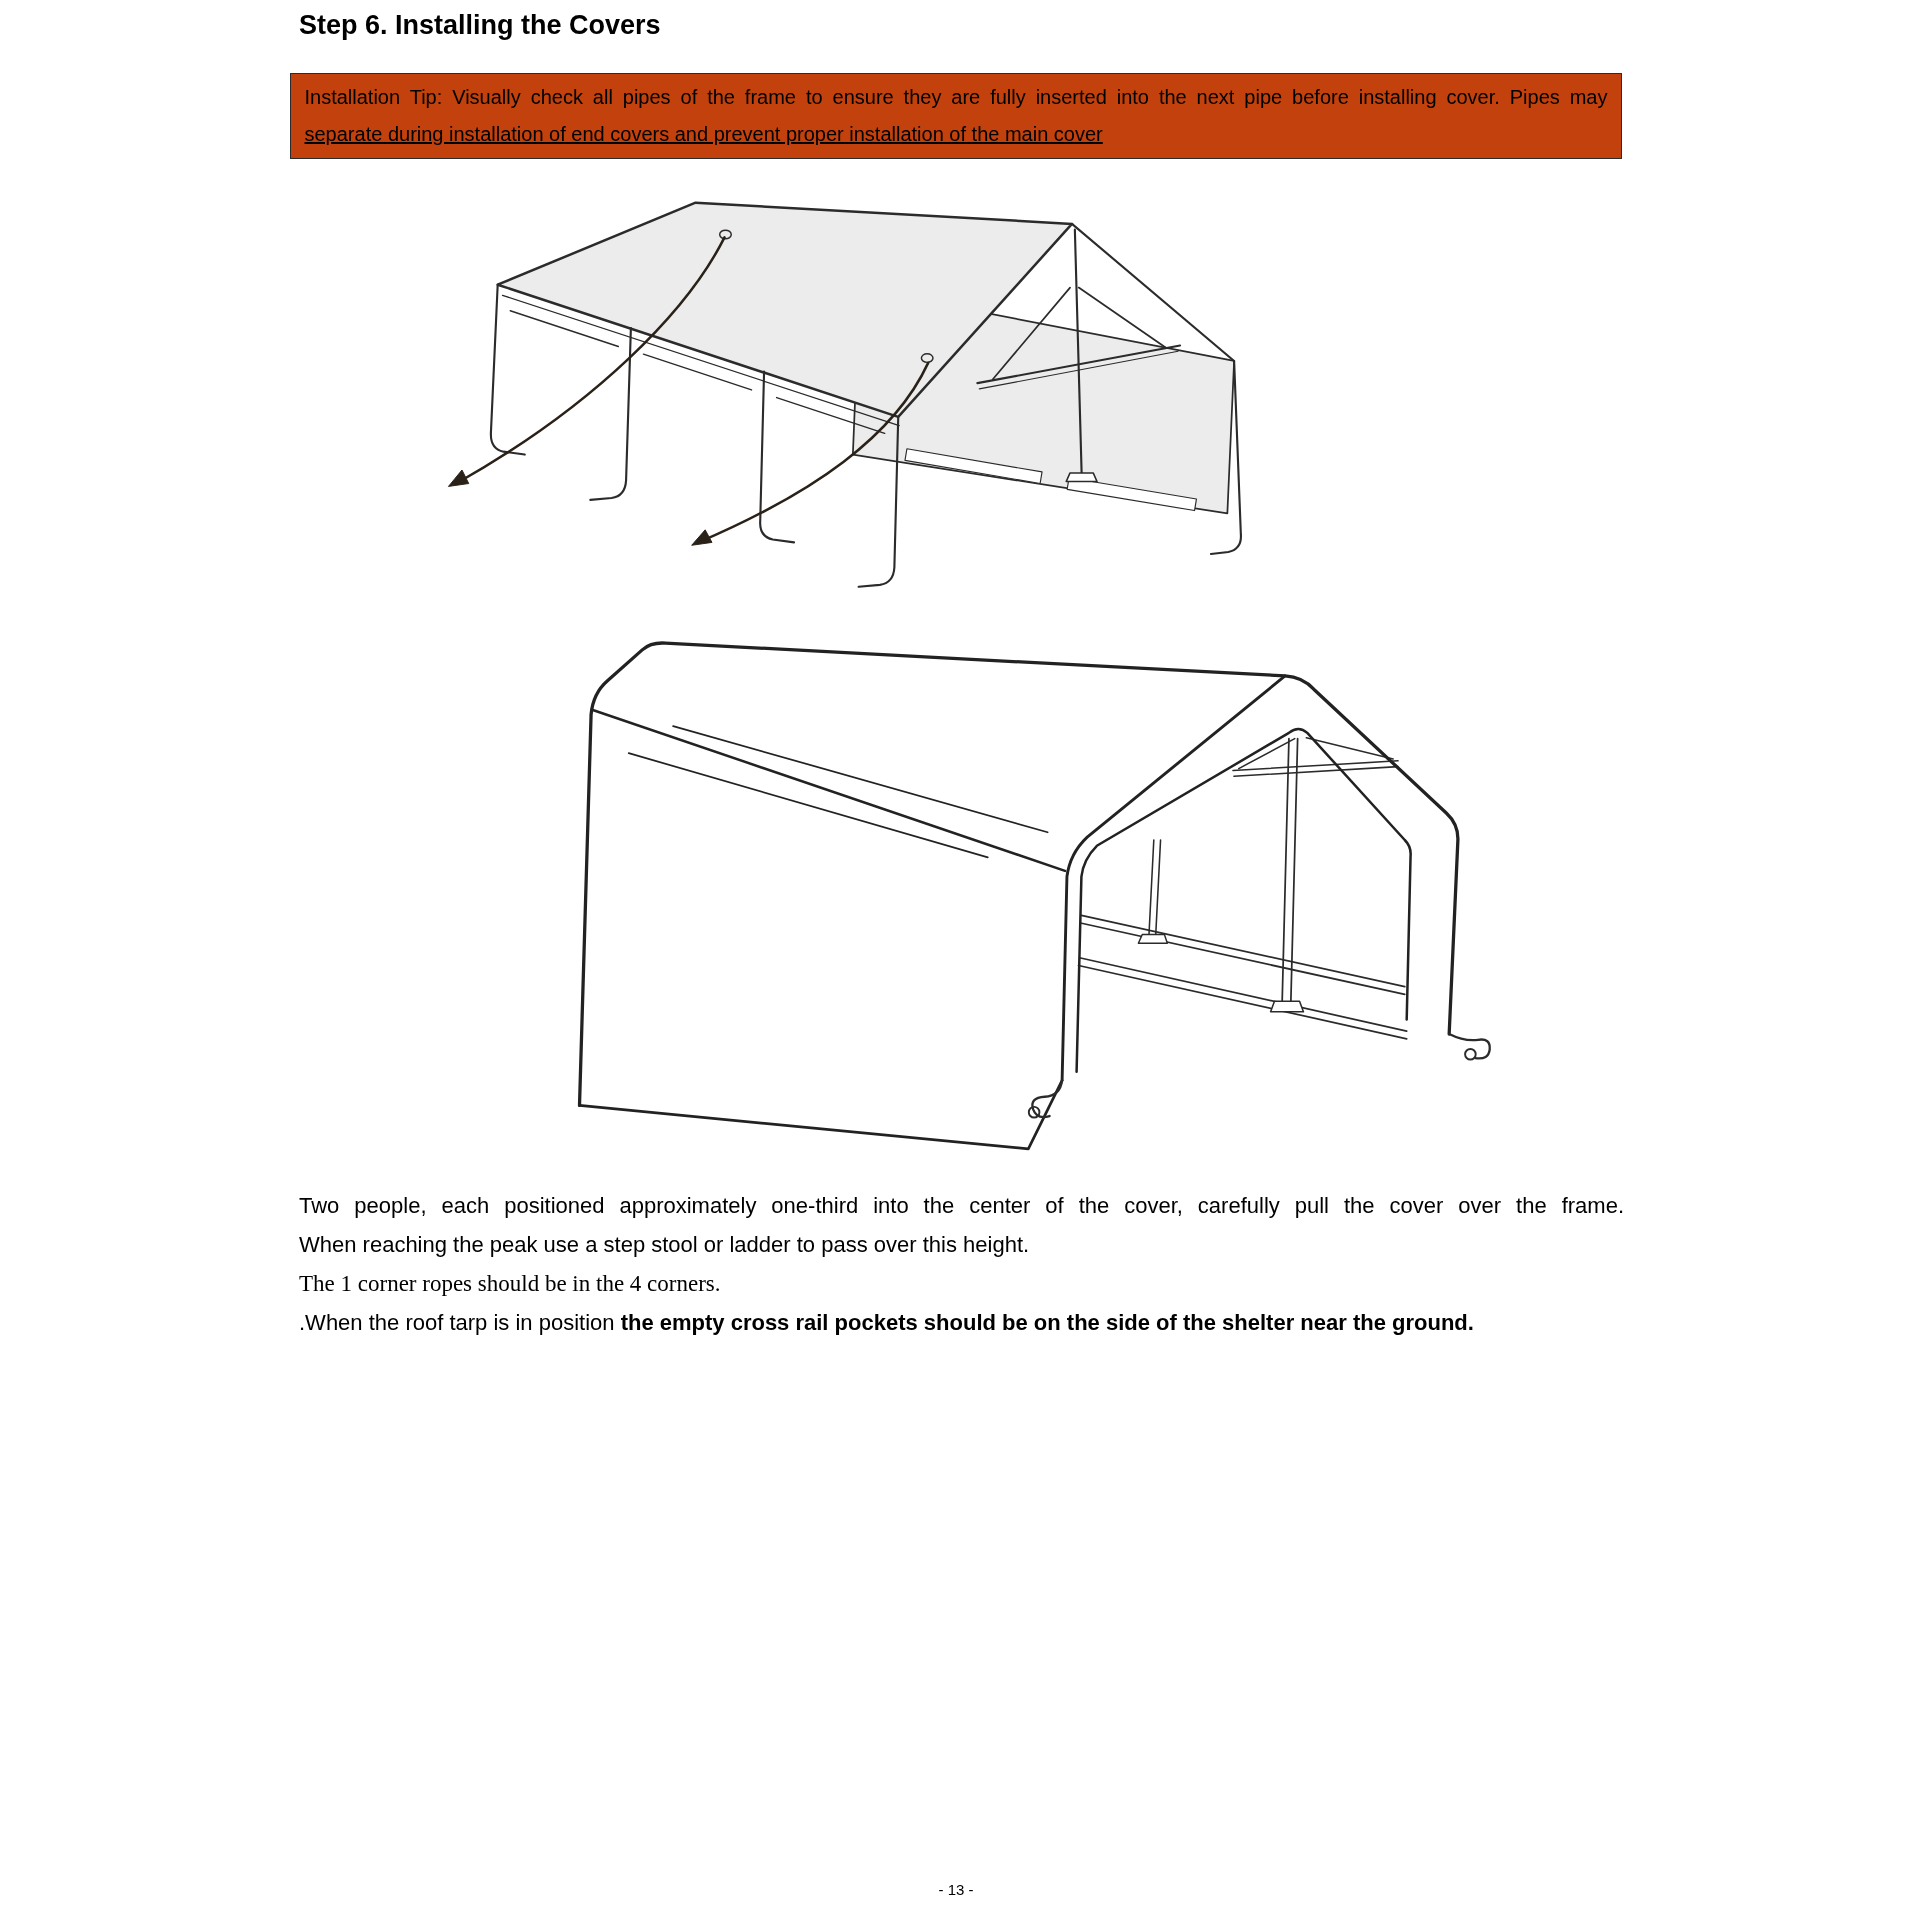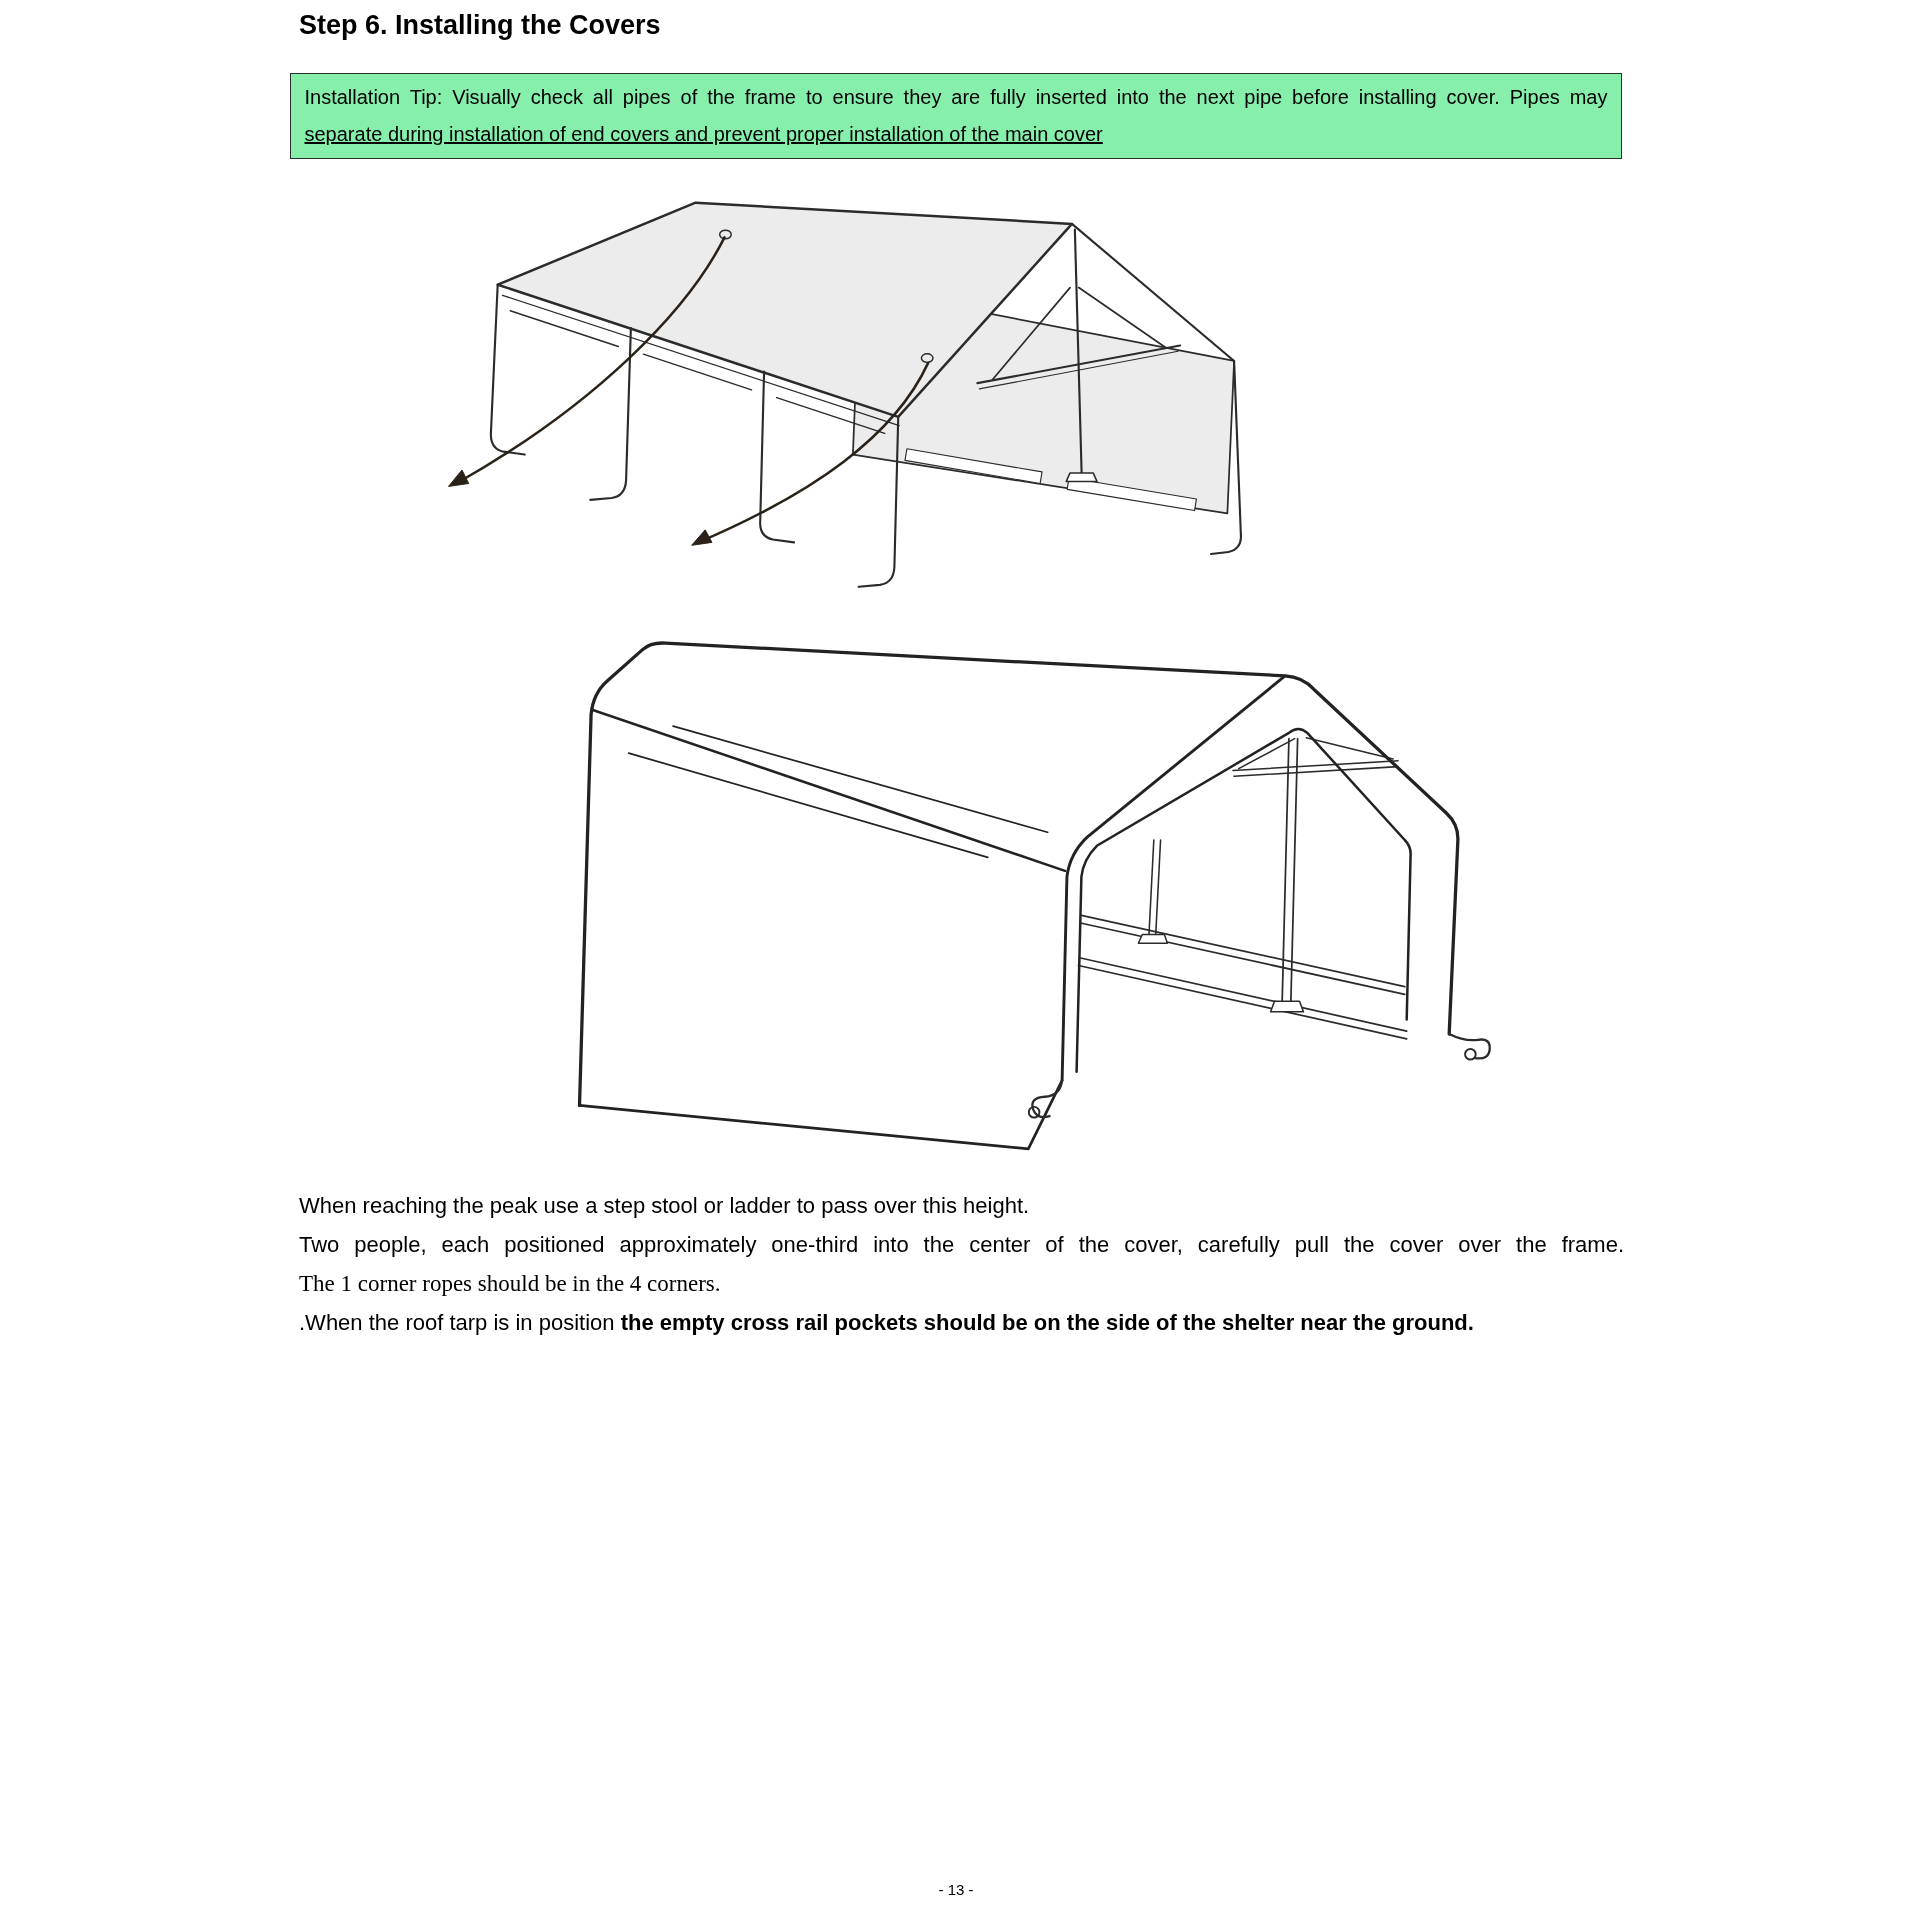--- a/index.html
+++ b/index.html
@@ -28,21 +28,21 @@
   .tip-box {
     position: absolute;
     left: 290px;
     top: 73px;
     width: 1332px;
     box-sizing: border-box;
     border: 1.9px solid #2b2b2b;
     padding: 4.8px 13.5px 4.8px 13.5px;
     font-size: 20px;
     line-height: 37px;
-    background: #86efac;
+    background: #c2410c;
   }
   .tip-line1 {
     text-align: justify;
     text-align-last: justify;
     white-space: normal;
   }
   .tip-line2 {
     text-align: left;
     text-decoration: underline;
   }
@@ -183,22 +183,22 @@
       <g stroke="#2b2b2b" fill="none" stroke-width="2.4" stroke-linecap="round" stroke-linejoin="round">
         <path d="M 545,479 Q 543,495 527,496 Q 511,497 515,509 Q 519,520 532,516"></path>
         <circle cx="516" cy="512" r="5.5" stroke-width="2"></circle>
         <path d="M 946,431 Q 962,439 976,437 Q 989,435 988,447 Q 987,458 973,456"></path>
         <circle cx="968" cy="452" r="5.5" stroke-width="2"></circle>
       </g>
     </svg>
   </div>
 
   <div class="instructions">
+    <div class="instr-line justified">Two people, each positioned approximately one-third into the center of the cover, carefully pull the cover over the frame.</div>
     <div class="instr-line">When reaching the peak use a step stool or ladder to pass over this height.</div>
-    <div class="instr-line justified">Two people, each positioned approximately one-third into the center of the cover, carefully pull the cover over the frame.</div>
     <div class="instr-line serif">The 1 corner ropes should be in the 4 corners.</div>
     <div class="instr-line"><span>.When the roof tarp is in position </span><span class="b">the empty cross rail pockets should be on the side of the shelter near the ground.</span></div>
   </div>
 
   <div class="page-number">- 13 -</div>
 
 </div>
 
 
 </body></html>

